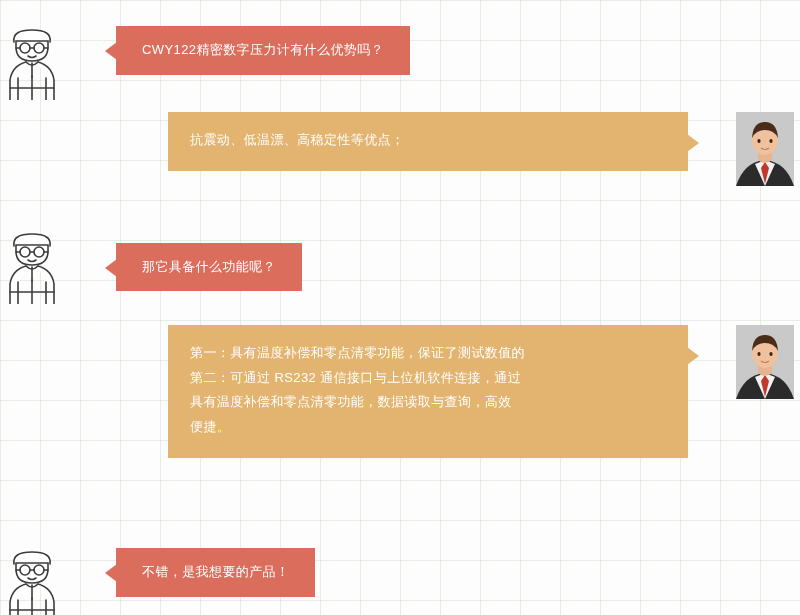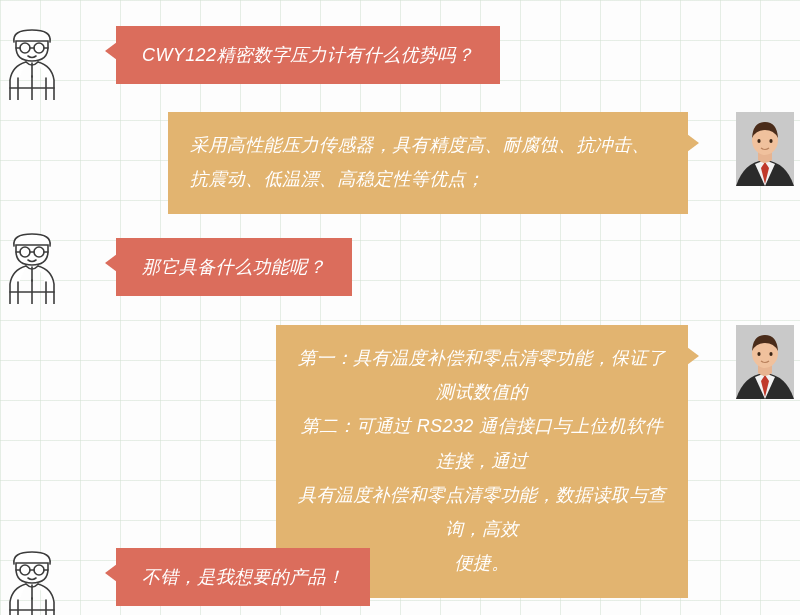--- a/index.html
+++ b/index.html
@@ -37,23 +37,22 @@
   .row.left  { left: 0; }
   .row.right { right: 0; flex-direction: row-reverse; }
 
   
   .bubble {
     position: relative;
     box-sizing: border-box;
     color: #ffffff;
     line-height: 1.9;
     letter-spacing: 0.4px;
-    font-size: 18px;
+    font-size: 13px;
     padding: 14px 24px;
-    font-style: italic;
   }
   .bubble.q {
     background: #db6d5c;
     padding: 12px 26px;
     white-space: nowrap;
   }
   .bubble.a {
     background: #e2b470;
     padding: 16px 22px 18px 22px;
   }
@@ -100,21 +99,21 @@
   #row-q1 { top: 26px;  left: 4px; }
   #row-a1 { top: 112px; right: 6px; }
   #row-q2 { top: 230px; left: 4px; align-items: center; }
   #row-a2 { top: 325px; right: 6px; }
   #row-q3 { top: 548px; left: 4px; }
 
   .row.left .bubble  { margin-left: 56px; }
   .row.right .bubble { margin-right: 48px; }
 
   .a-w1 { width: 520px; }
-  .a-w2 { width: 412px; text-align: center; }
+  .a-w2 { width: 520px; }
 </style>
 </head>
 <body>
 
 <div id="stage">
 
   <div class="row left" id="row-q1">
     <div class="avatar line-art">
       <svg viewBox="0 0 56 74" width="56" height="74" aria-hidden="true">
         <g fill="none" stroke="#3c3c3c" stroke-width="1.6" stroke-linecap="round">
@@ -148,21 +147,20 @@
         <path d="M29 50 l-4 6 l4 16 l4 -16z" fill="#c0392b"></path>
         <path d="M22 38 h14 v10 q-7 6 -14 0z" fill="#e7b491"></path>
         <ellipse cx="29" cy="28" rx="13" ry="15" fill="#f0c19d"></ellipse>
         <path d="M16 26 q1 -16 13 -16 q12 0 13 16 q-4 -8 -13 -8 q-9 0 -13 8z" fill="#4a2c1a"></path>
         <ellipse cx="23" cy="29" rx="1.6" ry="2" fill="#3a2415"></ellipse>
         <ellipse cx="35" cy="29" rx="1.6" ry="2" fill="#3a2415"></ellipse>
         <path d="M25 36 q4 3 8 0" stroke="#b9805c" stroke-width="1.2" fill="none"></path>
       </svg>
     </div>
     <div class="bubble a a-w1">
-      <p>采用高性能压力传感器，具有精度高、耐腐蚀、抗冲击、</p>
       <p>抗震动、低温漂、高稳定性等优点；</p>
     </div>
   </div>
 
   <div class="row left" id="row-q2">
     <div class="avatar line-art">
       <svg viewBox="0 0 56 74" width="56" height="74" aria-hidden="true">
         <g fill="none" stroke="#3c3c3c" stroke-width="1.6" stroke-linecap="round">
           <path d="M10 16 q-2 -12 18 -12 q20 0 18 12" fill="#fff"></path>
           <path d="M12 15 h32 v6 q0 14 -16 14 q-16 0 -16 -14z" fill="#fff"></path>

